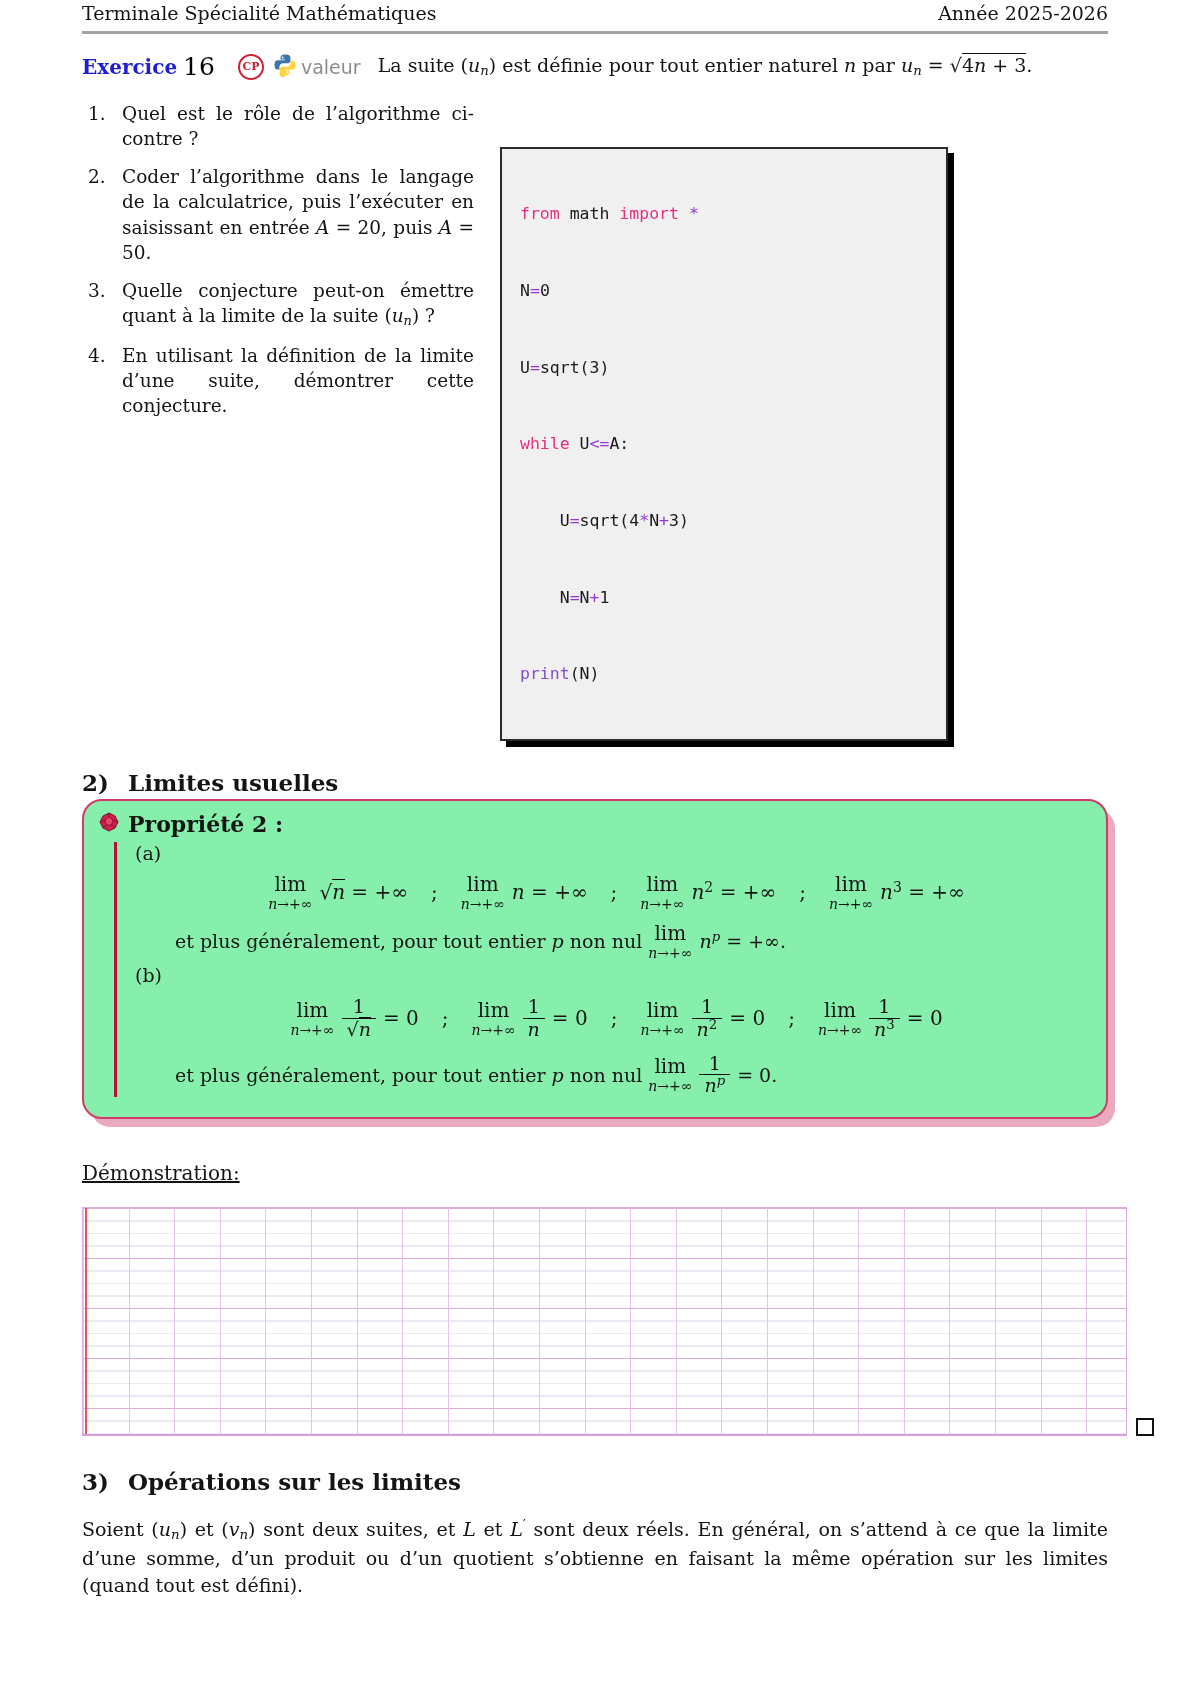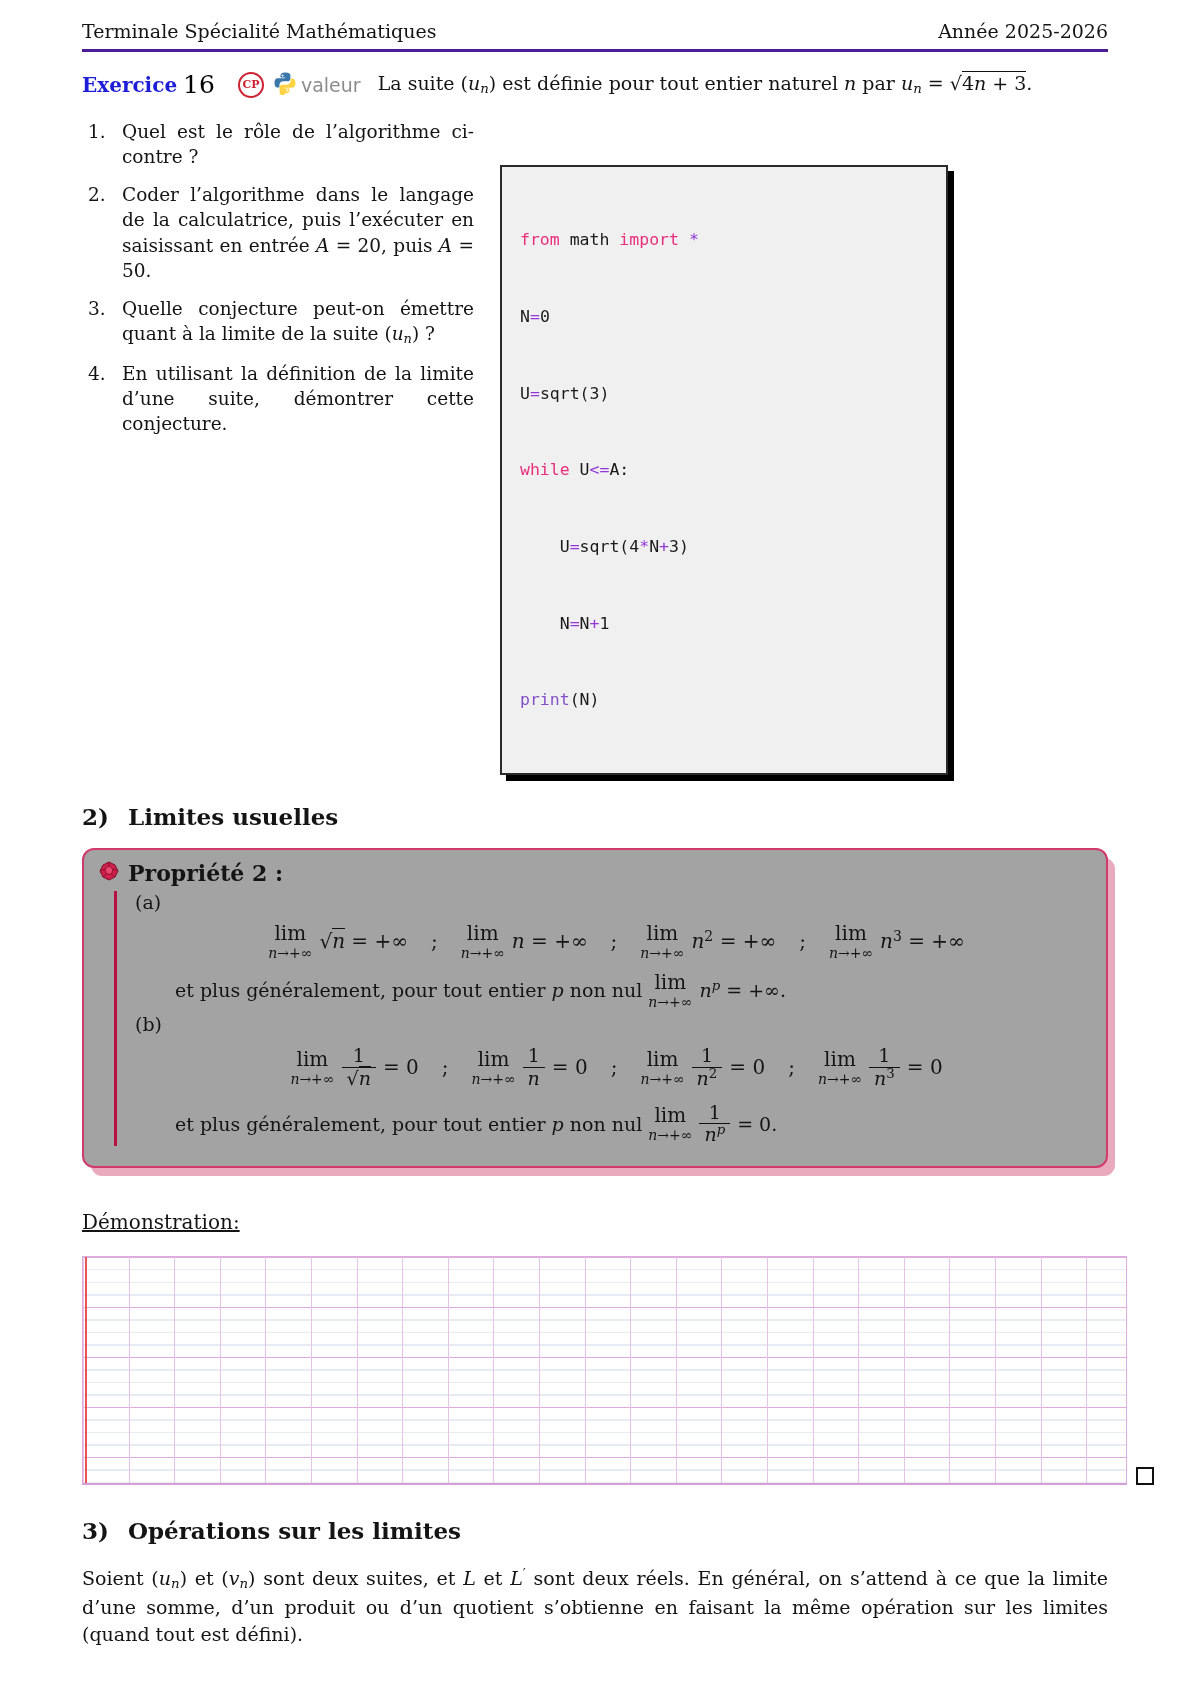--- a/index.html
+++ b/index.html
@@ -3,51 +3,51 @@
 <meta charset="utf-8">
 <style>
   html,body{margin:0;padding:0;background:#ffffff;}
   body{
     width:1190px;min-height:1684px;box-sizing:border-box;
     padding:0 82px;display:flex;flex-direction:column;
     color:#141414;font-family:"DejaVu Serif",serif;font-size:19px;
   }
   
   .header{display:flex;justify-content:space-between;align-items:flex-end;
-    padding-top:20px;padding-bottom:7px;border-bottom:3px solid #4c1d95;font-size:19px;}
+    padding-top:2px;padding-bottom:7px;border-bottom:3px solid #a3a3a3;font-size:19px;}
   
   .ex-row{margin-top:18px;display:flex;align-items:center;gap:9px;}
   .ex-label{color:#1d1dd8;font-weight:bold;font-size:20px;}
   .ex-num{color:#000000;font-size:25px;margin-left:-3px;}
   .cp-badge{width:22px;height:22px;border:2px solid #cf2233;border-radius:50%;
     color:#cf2233;font-weight:bold;font-size:11px;display:flex;align-items:center;
     justify-content:center;flex:none;margin-left:14px;}
   .py{display:flex;align-items:center;gap:4px;}
   .py-word{color:#8c8c8c;font-family:"DejaVu Sans",sans-serif;font-size:19px;}
   .ex-intro{margin-left:8px;font-size:19px;}
   
   .two-col{display:flex;margin-top:20px;}
   .list-col{width:392px;flex:none;font-size:18.5px;line-height:1.36;}
   .item{display:flex;margin-bottom:13px;}
   .item-num{width:34px;flex:none;text-align:left;padding-left:6px;}
   .item-text{flex:1;text-align:justify;}
   .code-col{margin-left:26px;margin-top:46px;}
   .code-box{background:#f0f0f0;border:2px solid #2b2b2b;box-shadow:6px 6px 0 #000;
-    padding:9px 18px;font-family:"DejaVu Sans Mono",monospace;font-size:16.5px;
+    padding:1px 18px;font-family:"DejaVu Sans Mono",monospace;font-size:16.5px;
     line-height:1.55;width:408px;color:#1a1a1a;white-space:pre;}
   .kw{color:#e82e7d;}
   .op{color:#9337d8;}
   .str{color:#c07b0a;}
   .bi{color:#8250c8;}
   
   .sec-head{font-weight:bold;font-size:23px;margin-top:28px;display:flex;}
   .sec-head .sec-num{width:46px;flex:none;}
   
-  .prop-box{position:relative;margin-top:18px;border:2.5px solid #d23a6a;border-radius:12px;
-    box-shadow:8px 9px 0 -1px #e9aabe;padding:10px 20px 18px 14px;background:#a3a3a3;}
+  .prop-box{position:relative;margin-top:3px;border:2.5px solid #d23a6a;border-radius:20px;
+    box-shadow:8px 9px 0 -1px #e9aabe;padding:10px 20px 18px 14px;background:#86efac;}
   .prop-head{display:flex;align-items:center;gap:8px;font-weight:bold;font-size:22px;}
   .prop-body{margin-left:16px;border-left:3.5px solid #b51040;padding-left:30px;margin-top:4px;}
   .lab{margin:4px 0 2px -12px;}
   .formula-row{display:flex;justify-content:center;align-items:center;gap:12px;
     margin:10px 0 12px;font-size:20px;}
   .limg{display:inline-flex;align-items:center;gap:7px;}
   .limstk{display:inline-flex;flex-direction:column;align-items:center;line-height:1;}
   .limstk .lw{font-size:20px;}
   .limstk .ls{font-size:14px;margin-top:3px;font-style:italic;}
   .sep{margin:0 11px;}

